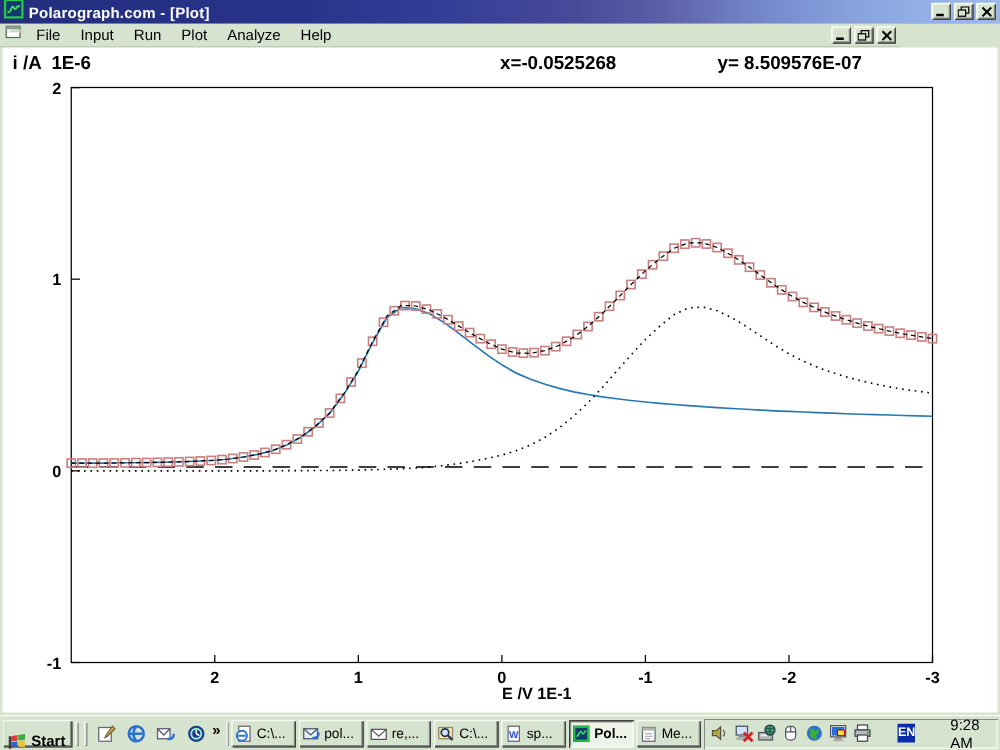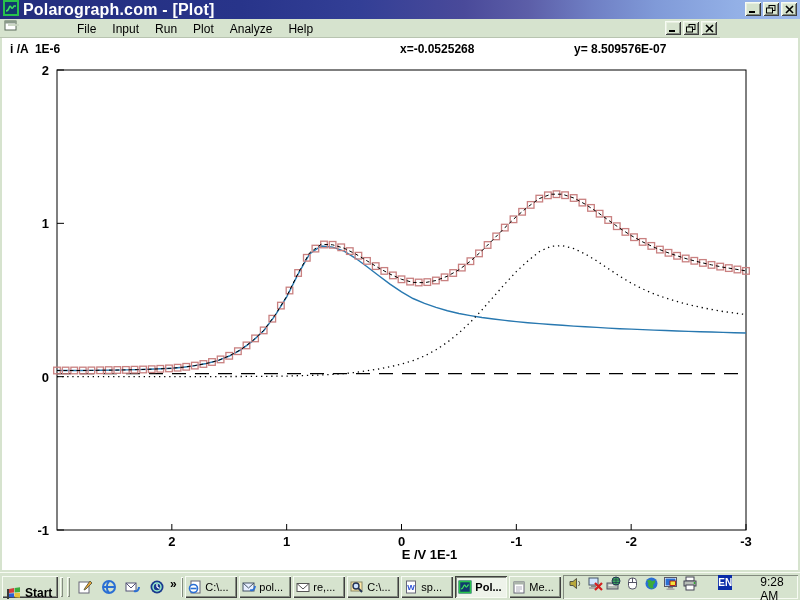--- a/index.html
+++ b/index.html
@@ -6,43 +6,42 @@
   html,body { width:800px; height:600px; overflow:hidden; }
   body { font-family:"Liberation Sans", sans-serif; background:#d6e3ce; }
   .screen { position:relative; width:800px; height:600px; background:#d6e3ce; }
 
   
   .titlebar {
     position:absolute; left:0; top:0; width:800px; height:19px;
     background:linear-gradient(90deg,#232e7d 0%, #28348a 30%, #333f96 45%, #4a4a9a 58%, #5c5ea8 66%, #6f7fc4 74%, #809ad8 82%, #93b0e6 92%, #9db9ec 100%);
     display:flex; align-items:center; padding-left:3px;
   }
-  .titlebar .apptitle { color:#fff; font-size:16px; font-weight:bold; margin-left:4px; letter-spacing:0.2px; }
+  .titlebar .apptitle { color:#fff; font-size:12px; font-weight:bold; margin-left:4px; letter-spacing:0.2px; }
   .winbtns { position:absolute; right:3px; top:2px; display:flex; gap:2px; }
   .winbtn {
     width:16px; height:14px; background:#d6e3ce;
     box-shadow: inset 1px 1px #f7fbf3, inset -1px -1px #404040, inset 2px 2px #e7efe0, inset -2px -2px #848c80;
     display:flex; align-items:center; justify-content:center;
   }
   .winbtn svg { display:block; }
 
   
   .menubar {
     position:absolute; left:0; top:19px; width:720px; height:19px;
     background:#d6e3ce; display:flex; align-items:flex-start; padding-left:4px;
     border-bottom:1px solid #b8c4b0;
-    gap:48px;
   }
   .menubar .menuitem { font-size:12px; color:#000; padding:2px 8px; cursor:default; }
   .menubar .mdiicon { margin-right:2px; }
   .menubar .winbtns { top:2px; }
 
   
   .client { position:absolute; left:2px; right:2px; top:38px; bottom:30px; background:#fff; }
-  .readout { position:absolute; font-size:12px; font-weight:bold; color:#000; white-space:pre; }
+  .readout { position:absolute; font-size:15px; font-weight:bold; color:#000; white-space:pre; }
   #ylab { left:10px; top:42px; }
   #xcoord { left:400px; top:42px; }
   #ycoord { left:574px; top:42px; }
   #plot-svg { position:absolute; left:0; top:38px; }
 
   
   .taskbar {
     position:absolute; left:0; bottom:0; width:800px; height:28px;
     background:#d6e3ce; border-top:1px solid #f7fbf3;
     display:flex; align-items:center; padding:2px 2px 2px 2px;
@@ -62,21 +61,21 @@
   .chevron { font-size:12px; font-weight:bold; padding:0 2px 6px 0; }
   .taskbtn {
     width:52px; height:22px; margin-right:2px; display:flex; align-items:center; gap:3px;
     padding:0 3px; font-size:11px; color:#000; overflow:hidden; white-space:nowrap;
   }
   .taskbtn.active {
     background:#eef3ea; font-weight:bold;
     box-shadow: inset 1px 1px #404040, inset -1px -1px #f7fbf3, inset 2px 2px #848c80;
   }
   .tray {
-    margin-left:auto; height:24px; display:flex; align-items:flex-start; gap:20px; padding:0 8px 0 4px;
+    margin-left:auto; height:24px; display:flex; align-items:center; gap:20px; padding:0 8px 0 4px;
     box-shadow: inset 1px 1px #848c80, inset -1px -1px #f7fbf3;
   }
   .trayicon { width:17px; height:17px; display:flex; align-items:center; justify-content:center; }
   .lang { width:19px; height:15px; background:#0a2ca8; color:#fff; font-size:10px; font-weight:bold;
     display:flex; align-items:center; justify-content:center; }
   .clock { font-size:12px; color:#000; margin-left:8px; }
 </style>
 </head>
 <body>
 

